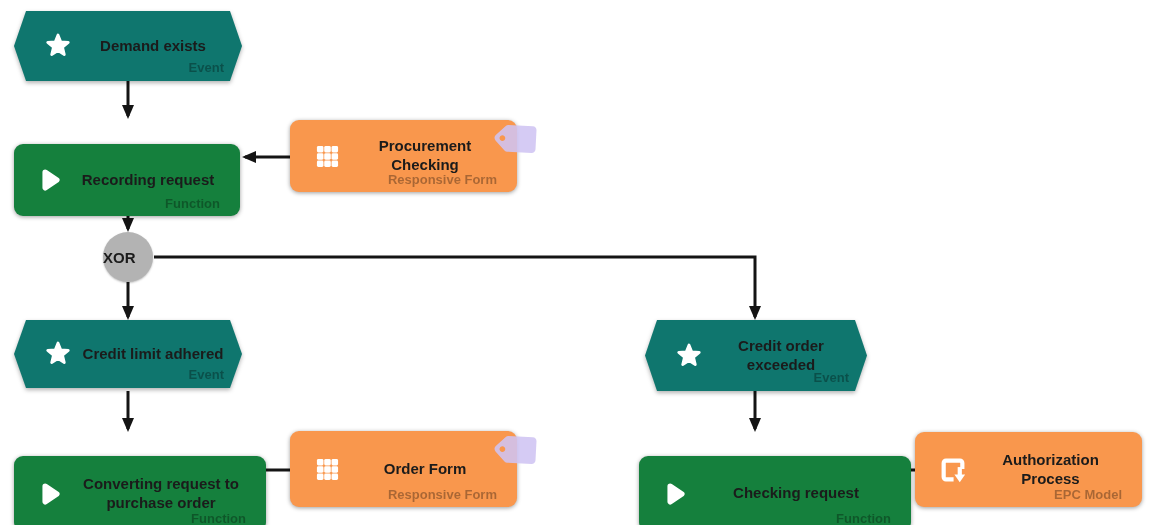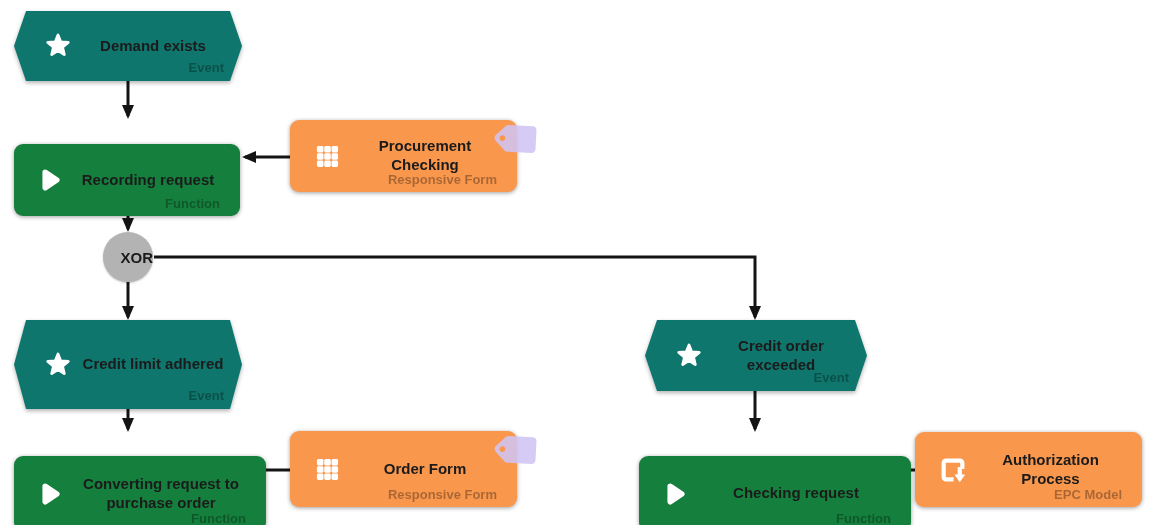--- a/index.html
+++ b/index.html
@@ -21,21 +21,21 @@
   .resource .icon{margin-left:24px;}
 
   
   .event{filter:drop-shadow(0 2px 2px rgba(0,0,0,0.30));background:transparent;}
   .event .hex{position:absolute;inset:0;background:#0f766e;display:flex;align-items:center;
       clip-path:polygon(0 50%,12px 0,calc(100% - 12px) 0,100% 50%,calc(100% - 12px) 100%,12px 100%);}
   .event .icon{margin-left:30px;display:flex;align-items:center;}
   .event .type{right:18px;bottom:6px;text-align:right;}
 
   
-  .connector{background:#B3B3B3;border-radius:50%;justify-content:flex-end;
+  .connector{background:#B3B3B3;border-radius:50%;justify-content:flex-start;
       box-shadow:0 1px 2px rgba(0,0,0,0.25);font-size:15px;}
 
   
   .tagbadge{position:absolute;top:-4px;right:-26px;width:46px;height:46px;
       transform:rotate(-42deg);}
 </style>
 </head>
 <body>
 
 <div class="canvas">
@@ -103,21 +103,21 @@
       <svg width="46" height="46" viewBox="0 0 24 24">
           <path fill-rule="evenodd" fill="#CFC4F2" fill-opacity="0.88" d="M21.41 11.58l-9-9C12.05 2.22 11.55 2 11 2H4c-1.1 0-2 .9-2 2v7c0 .55.22 1.05.59 1.42l9 9c.36.36.86.58 1.41.58.55 0 1.05-.22 1.41-.59l7-7c.37-.36.59-.86.59-1.41 0-.55-.23-1.06-.59-1.42zM5.5 7C4.67 7 4 6.33 4 5.5S4.67 4 5.5 4 7 4.67 7 5.5 6.33 7 5.5 7z"></path>
         </svg>
     </span>
   </div>
 
   <div class="node connector" style="left:103px;top:232px;width:50px;height:50px">
     <span>XOR</span>
   </div>
 
-  <div class="node event" style="left:14px;top:320px;width:228px;height:89px">
+  <div class="node event" style="left:14px;top:320px;width:228px;height:68px">
     <div class="hex">
       <span class="icon">
         <svg width="28" height="28" viewBox="0 0 24 24">
             <path d="M12 2.6 L14.4 8.5 L20.8 9 L15.9 13.1 L17.4 19.3 L12 16 L6.6 19.3 L8.1 13.1 L3.2 9 L9.6 8.5 Z" fill="#fff" stroke="#fff" stroke-width="2.4" stroke-linejoin="round"></path>
           </svg>
       </span>
       <div class="label">Credit limit adhered</div>
       <div class="type">Event</div>
     </div>
   </div>

